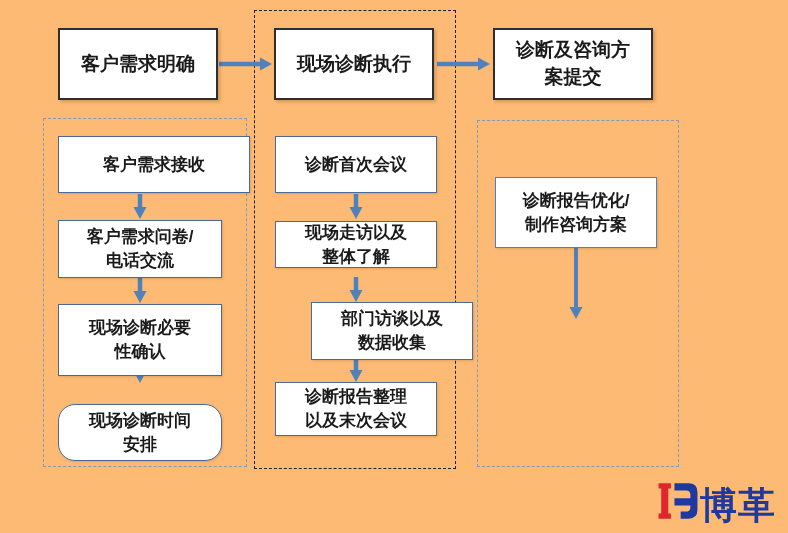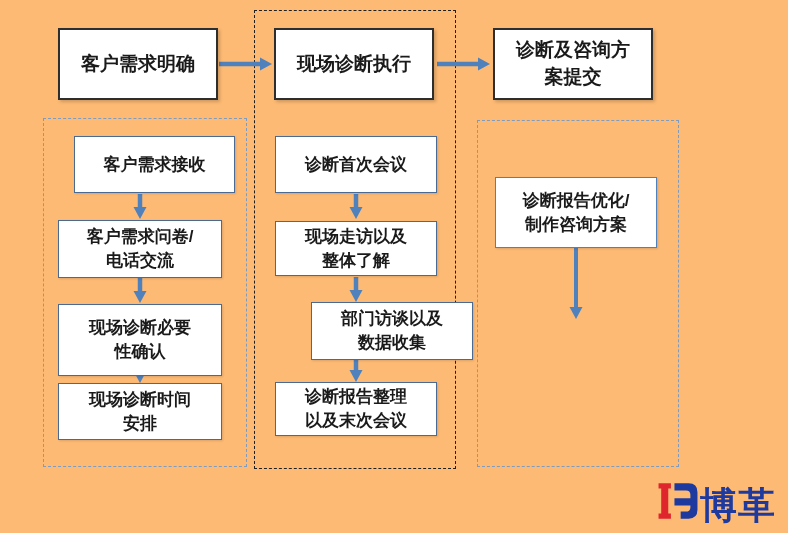--- a/index.html
+++ b/index.html
@@ -115,30 +115,30 @@
   <svg class="arrow" style="left:568px; top:248px;" width="16" height="72" viewBox="0 0 16 72">
     <line x1="8" y1="0" x2="8" y2="60" stroke="currentColor" stroke-width="4"></line>
     <polygon points="1.5,59 14.5,59 8,71" fill="currentColor"></polygon>
   </svg>
 
   <div class="box hdr" style="left:58px; top:28px; width:160px; height:72px;">客户需求明确</div>
   <div class="box hdr" style="left:274px; top:28px; width:160px; height:72px;">现场诊断执行</div>
   <div class="box hdr" style="left:493px; top:28px; width:160px; height:72px;">诊断及咨询方
 案提交</div>
 
-  <div class="box sub" style="left:58px; top:136px; width:161px; height:57px;margin-left:16px;">客户需求接收</div>
+  <div class="box sub" style="left:58px; top:136px; width:192px; height:57px;">客户需求接收</div>
   <div class="box sub" style="left:58px; top:220px; width:164px; height:58px;">客户需求问卷/
 电话交流</div>
   <div class="box sub" style="left:58px; top:304px; width:164px; height:72px;">现场诊断必要
 性确认</div>
-  <div class="box sub" style="left:58px; top:383px; width:164px; height:57px;">现场诊断时间
+  <div class="box sub" style="left:58px; top:404px; width:164px; height:57px;border-radius:17px;">现场诊断时间
 安排</div>
 
   <div class="box sub" style="left:275px; top:136px; width:162px; height:57px;">诊断首次会议</div>
-  <div class="box sub" style="left:275px; top:221px; width:162px; height:55px;">现场走访以及
+  <div class="box sub" style="left:275px; top:221px; width:162px; height:47px;">现场走访以及
 整体了解</div>
   <div class="box sub" style="left:275px; top:302px; width:162px; height:58px;margin-left:36px;">部门访谈以及
 数据收集</div>
   <div class="box sub" style="left:275px; top:382px; width:162px; height:54px;">诊断报告整理
 以及末次会议</div>
 
   <div class="box sub blue" style="left:495px; top:177px; width:162px; height:71px;">诊断报告优化/
 制作咨询方案</div>
 
   <div class="logo">

